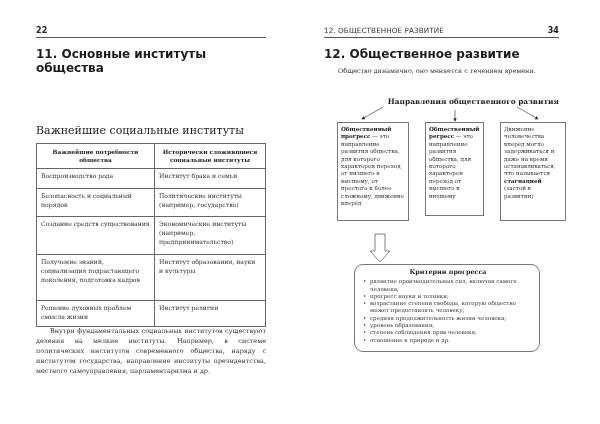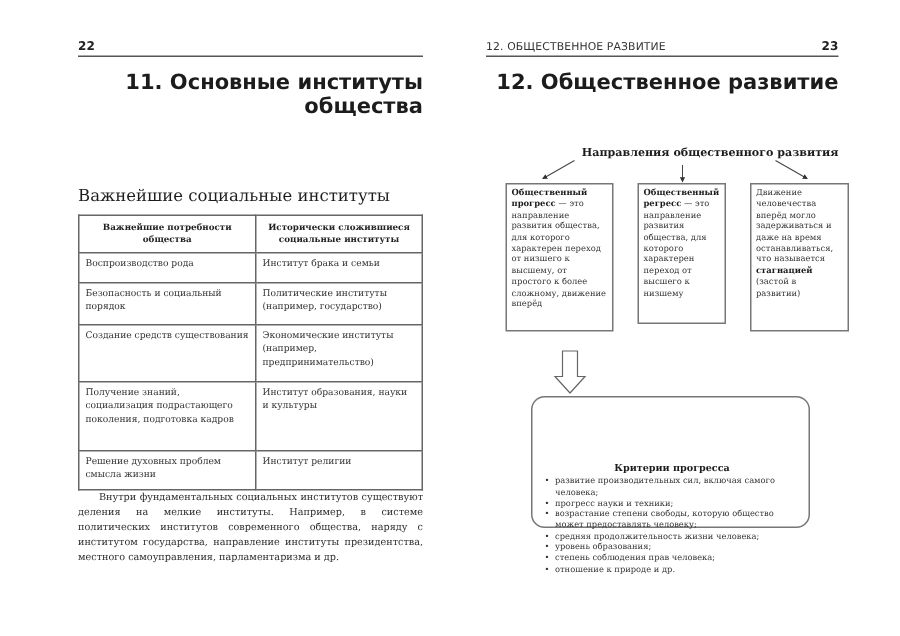--- a/index.html
+++ b/index.html
@@ -1,39 +1,39 @@
 <!DOCTYPE html>
 <html><head>
   <meta charset="utf-8">
   <style>
     * { box-sizing: border-box; margin: 0; padding: 0; }
     html, body { width: 600px; height: 424px; background: #ffffff; overflow: hidden; }
     body { position: relative; font-family: "DejaVu Serif", "Liberation Serif", serif; color: #2a2a2a; }
 
     .page { position: absolute; top: 0; height: 424px; }
-    .page-left { left: 16px; width: 300px; padding-left: 44px; }
+    .page-left { left: 0; width: 300px; padding-left: 44px; }
     .page-right { left: 300px; width: 300px; }
 
     .running-head {
       position: absolute; top: 26px; height: 12px;
       border-bottom: 1px solid #555;
       font-family: "DejaVu Sans", "Liberation Sans", sans-serif;
       font-size: 7.2px; color: #333; letter-spacing: 0.1px;
       display: flex; justify-content: space-between; align-items: flex-end;
       padding-bottom: 2px;
     }
     .page-left .running-head { left: 36px; width: 230px; }
     .page-right .running-head { left: 24px; width: 235px; }
     .page-num { font-weight: bold; font-size: 8px; color: #222; }
 
     .chapter-title {
       position: absolute;
       font-family: "DejaVu Sans", "Liberation Sans", sans-serif;
-      font-weight: bold; font-size: 14px; color: #1c1c1c;
-      text-align: right; width: 100%;
+      font-weight: bold; font-size: 12px; color: #1c1c1c;
+      text-align: left; width: 100%;
     }
     .page-left .chapter-title { top: 47px; left: 36px; width: 230px; }
     .page-right .chapter-title { top: 47px; left: 24px; width: 235px; }
 
     .para {
       position: absolute; font-size: 6.45px; line-height: 10.1px;
       text-align: justify; color: #2e2e2e;
     }
     .para b { color: #1a1a1a; }
     .indent { text-indent: 14px; }
@@ -64,21 +64,21 @@
       font-size: 5.6px; line-height: 7.4px; padding: 3px 3px; color: #333;
     }
     .dbox b { color: #1a1a1a; }
     .arrow-svg { position: absolute; left: 0; top: 0; }
 
     .criteria {
       position: absolute; left: 354px; top: 264px; width: 186px; height: 88px;
       border: 0.9px solid #777; border-radius: 9px; padding: 4px 6px 0 8px;
       font-size: 5.55px; line-height: 7.3px; color: #333;
     }
-    .criteria-title { text-align: center; font-weight: bold; font-size: 6.4px; margin-bottom: 2px; color: #1c1c1c; margin-top: 40px; }
+    .criteria-title { text-align: center; font-weight: bold; font-size: 6.4px; margin-bottom: 2px; color: #1c1c1c; }
     .criteria ul { list-style: none; }
     .criteria li { position: relative; padding-left: 7px; }
     .criteria li::before { content: "•"; position: absolute; left: 0; top: 0; }
   </style>
 </head>
 <body>
 
 <div class="page page-left">
   <div class="running-head">
     <span class="page-num">22</span>
@@ -118,23 +118,24 @@
       </tr>
     </tbody>
   </table>
 
   <p class="para indent" style="left:36px; top:326px; width:230px;">Внутри фундаментальных социальных институтов существуют деления на мелкие институты. Например, в системе политических институтов современного общества, наряду с институтом государства, направление институты президентства, местного самоуправления, парламентаризма и др.</p>
 </div>
 
 <div class="page page-right">
   <div class="running-head">
     <span>12. ОБЩЕСТВЕННОЕ РАЗВИТИЕ</span>
-    <span class="page-num">23</span>
+    <span class="page-num">34</span>
   </div>
   <div class="chapter-title">12. Общественное развитие</div>
+  <p class="para indent" style="left:24px; top:66px; width:235px;">Общество динамично, оно меняется с течением времени.</p>
   <div class="diag-title">Направления общественного развития</div>
 </div>
 
 <svg class="arrow-svg" width="600" height="424">
   <defs>
     <marker id="ah" markerWidth="5" markerHeight="5" refX="4" refY="2.5" orient="auto">
       <path d="M0,0 L5,2.5 L0,5 Z" fill="#333"></path>
     </marker>
   </defs>
   <line x1="383" y1="107" x2="362" y2="119" stroke="#444" stroke-width="0.7" marker-end="url(#ah)"></line>

